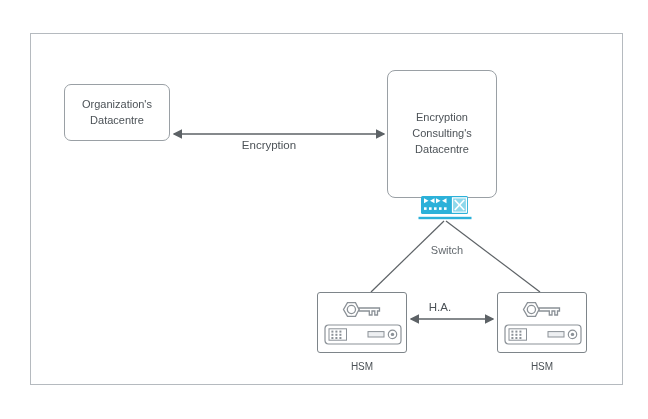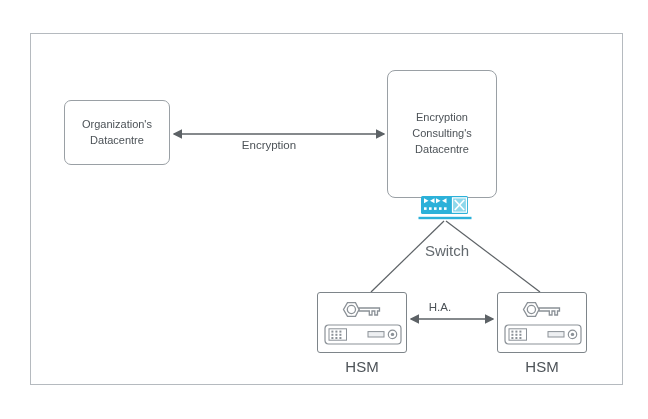--- a/index.html
+++ b/index.html
@@ -13,35 +13,35 @@
     position:absolute; left:30px; top:33px; width:593px; height:352px;
     border:1px solid #b5babf; background:#ffffff; box-sizing:border-box;
   }
   .connectors { position:absolute; left:0; top:0; width:648px; height:419px; }
   .node {
     position:absolute; background:#ffffff; border:1px solid #9aa0a5;
     box-sizing:border-box; color:#4c5257;
   }
   .node.centered { display:flex; align-items:center; justify-content:center; text-align:center; }
   .node-label { white-space:pre-line; font-size:11px; line-height:1.45; }
-  .node.org { left:64px; top:100px; width:106px; height:65px; border-radius:7px; }
+  .node.org { left:64px; top:84px; width:106px; height:57px; border-radius:7px; }
   .node.ec  { left:387px; top:70px; width:110px; height:128px; border-radius:8px; }
   .node.hsm { width:90px; height:61px; border-radius:3px; border:1.4px solid #7e858a; }
   .node.hsm.left  { left:317px; top:292px; }
   .node.hsm.right { left:497px; top:292px; }
   .hsm-key    { position:absolute; left:22px; top:5px; }
   .hsm-server { position:absolute; left:6px;  top:31px; }
   .edge-label {
     position:absolute; transform:translate(-50%,-50%);
     color:#4c5257; white-space:nowrap;
   }
   .lbl-encryption { left:269px; top:145px; font-size:11.5px; }
-  .lbl-switch     { left:447px; top:250px; font-size:15px; color:#63696e;text-align:center; }
+  .lbl-switch     { left:447px; top:250px; font-size:11px; color:#63696e;text-align:center; }
   .lbl-ha         { left:440px; top:307px; font-size:11.5px; }
-  .lbl-hsm        { position:absolute; transform:translate(-50%,-50%); font-size:15px; color:#4c5257; }
+  .lbl-hsm        { position:absolute; transform:translate(-50%,-50%); font-size:10px; color:#4c5257; }
   .lbl-hsm.left   { left:362px; top:366px; }
   .lbl-hsm.right  { left:542px; top:366px; }
   .switch-svg { position:absolute; left:418px; top:195px; }
 </style>
 </head>
 <body>
 
 <div class="stage">
 
   <div class="frame"></div>

